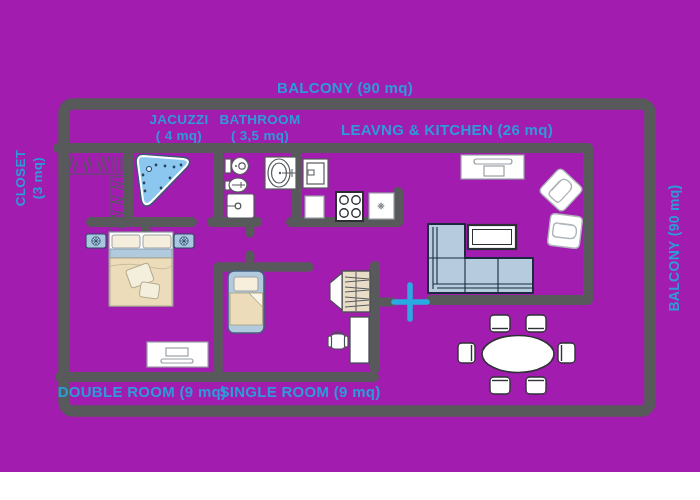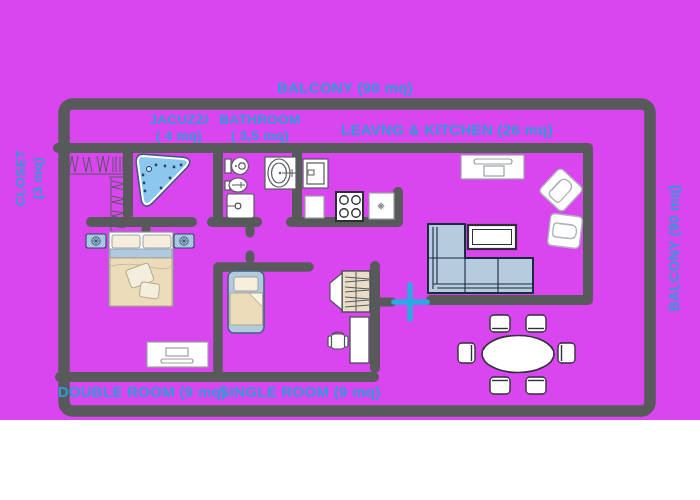--- a/index.html
+++ b/index.html
@@ -1,16 +1,16 @@
 <!DOCTYPE html>
 <html><head>
 <meta charset="utf-8">
 <style>
   html,body{margin:0;padding:0;background:#fff;}
-  .stage{position:relative;width:700px;height:420px;background:#d946ef;overflow:hidden;
+  .stage{position:relative;width:700px;height:472px;background:#a21caf;overflow:hidden;
          font-family:"Liberation Sans",sans-serif;}
   svg{display:block;}
   .lbl{font-family:"Liberation Sans",sans-serif;font-weight:bold;letter-spacing:.3px;}
   .lbl15{font-size:15px;}
   .lbl14{font-size:14px;}
   .lbl13{font-size:13.5px;}
   .furn{fill:#ffffff;stroke:#9aa0a6;stroke-width:1.2;}
   .furnD{fill:#ffffff;stroke:#55595e;stroke-width:1.2;}
   .thin{fill:none;stroke:#55595e;stroke-width:1;}
 </style>

